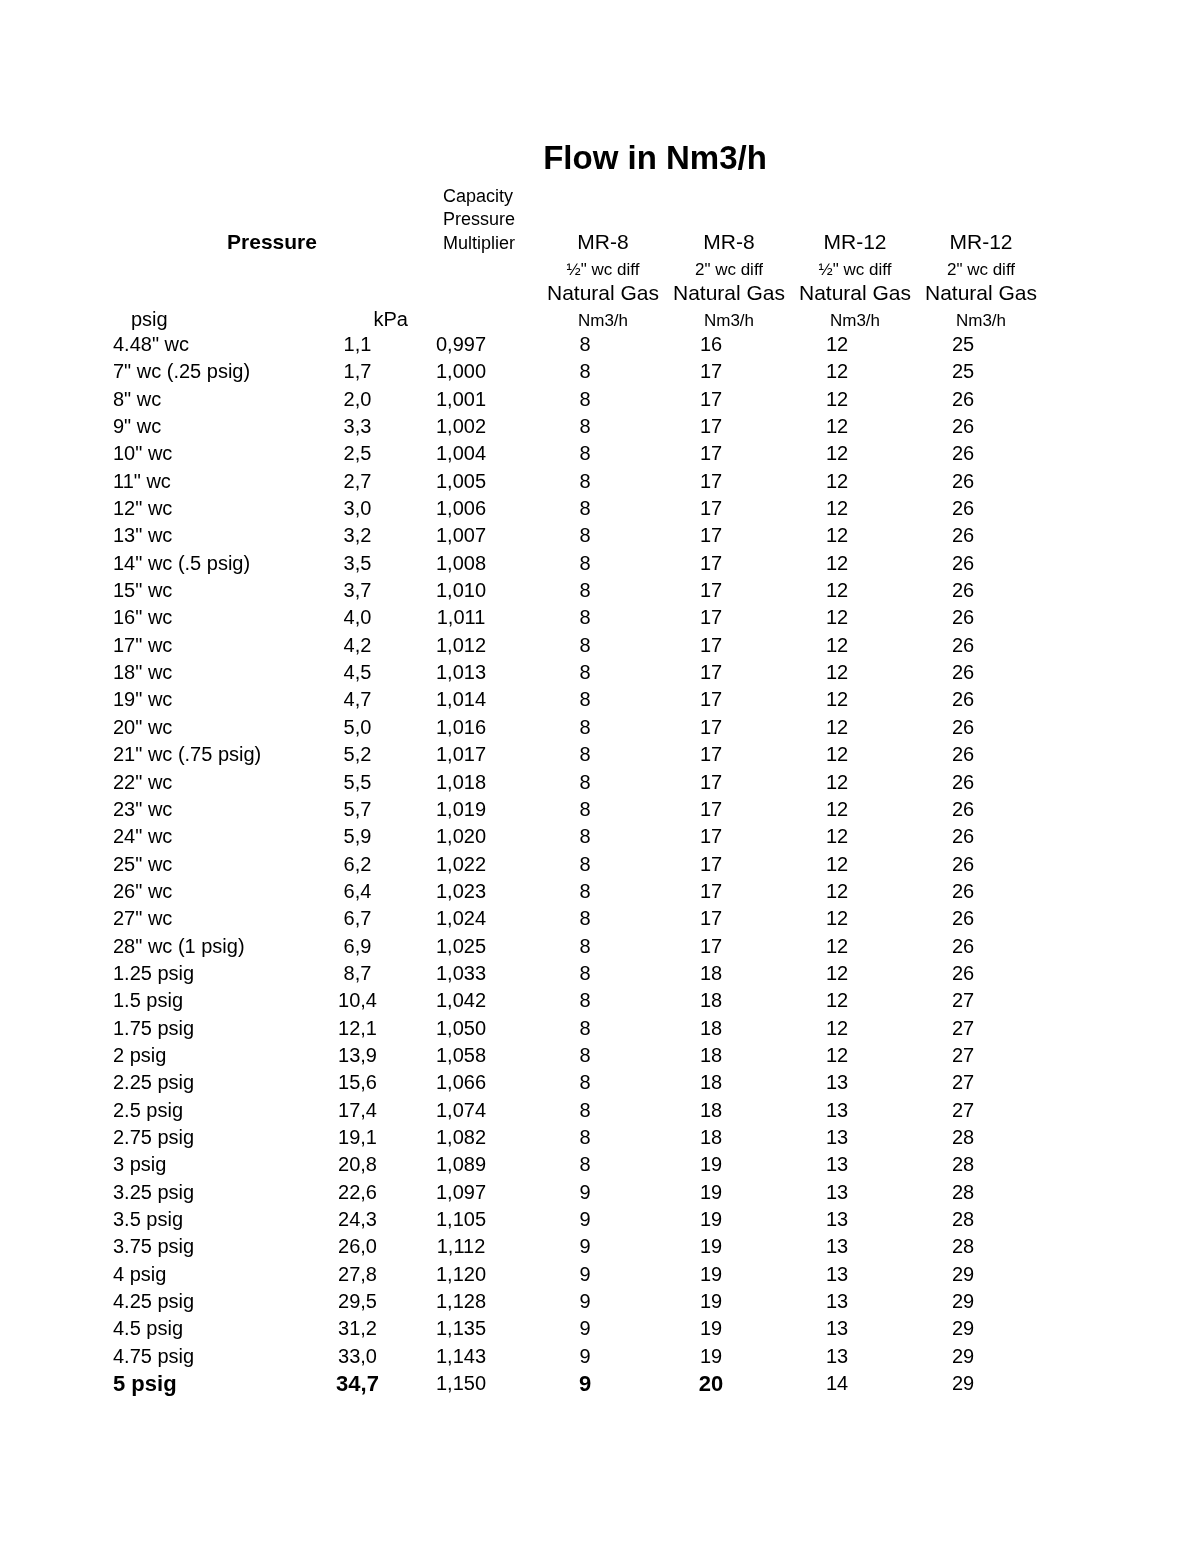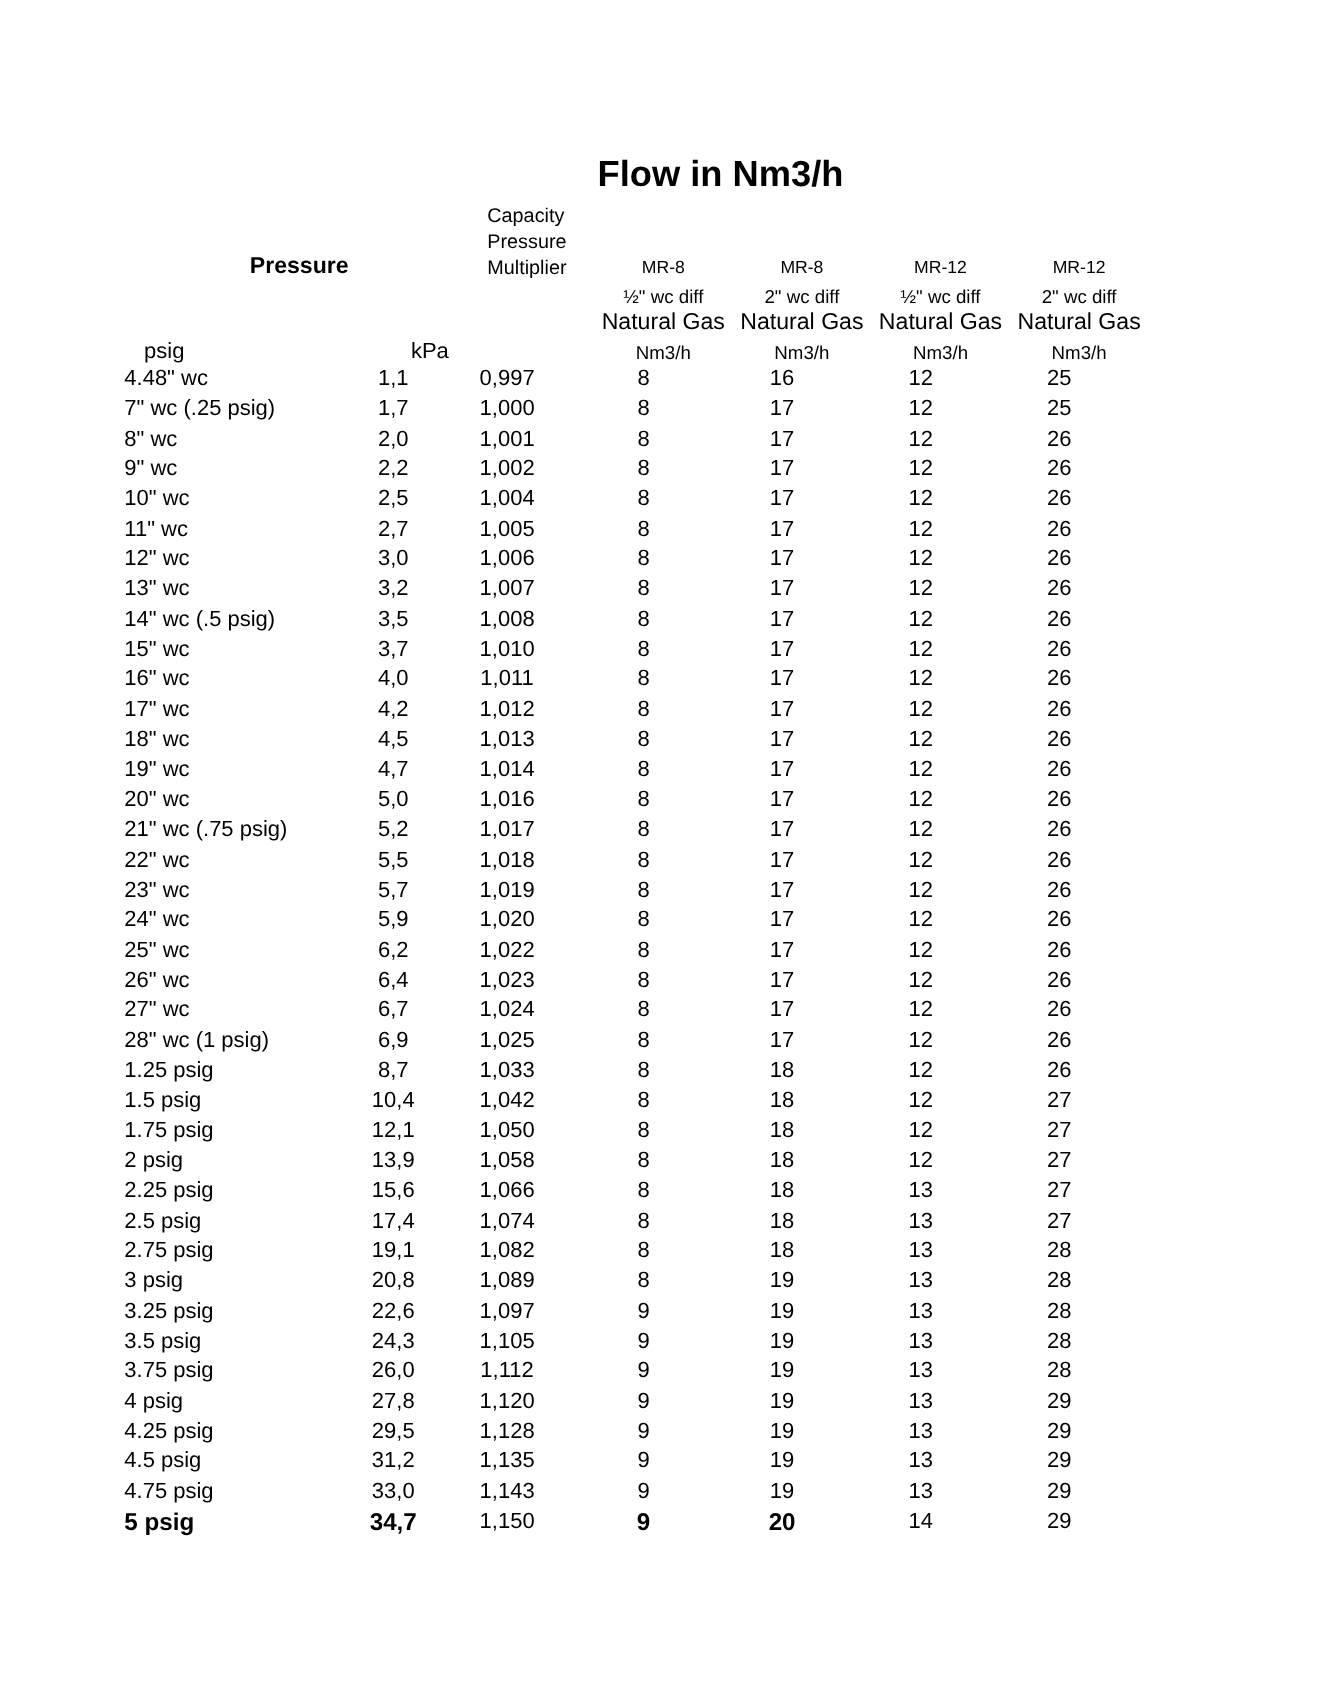--- a/index.html
+++ b/index.html
@@ -39,21 +39,21 @@
   .hc {
     align-self: end;
     white-space: nowrap;
     line-height: 1.05;
   }
   .cap-line        { grid-column: 3; padding-left: 35px; font-size: 18px; text-align: left; }
   .cap-line.r1     { grid-row: 1; }
   .cap-line.r2     { grid-row: 2; }
   .cap-line.r3     { grid-row: 3; }
   .pressure-h      { grid-column: 1; grid-row: 3; text-align: center; padding-left: 65px; font-weight: bold; font-size: 21px; }
-  .model-h         { grid-row: 3; text-align: center; font-size: 16px; }
+  .model-h         { grid-row: 3; text-align: center; font-size: 21px; }
   .diff-h          { grid-row: 4; text-align: center; font-size: 17px; }
   .gas-h           { grid-row: 5; text-align: center; font-size: 21px; margin-top: 26px; }
   .unit-h          { grid-row: 6; text-align: center; font-size: 17px; }
   .col4 { grid-column: 4; } .col5 { grid-column: 5; }
   .col6 { grid-column: 6; } .col7 { grid-column: 7; }
   .psig-h          { grid-column: 1; grid-row: 6; text-align: left;  font-size: 20px; }
   .kpa-h           { grid-column: 2; grid-row: 6; text-align: right;  font-size: 20px; }
   
   .body-grid {
     position: absolute;
@@ -139,21 +139,21 @@
     <div class="c c-kpa">2,0</div>
     <div class="c c-mult">1,001</div>
     <div class="c c-v">8</div>
     <div class="c c-v">17</div>
     <div class="c c-v">12</div>
     <div class="c c-v">26</div>
   </div>
 
   <div class="trow">
     <div class="c c-psig">9" wc</div>
-    <div class="c c-kpa">2,2</div>
+    <div class="c c-kpa">3,3</div>
     <div class="c c-mult">1,002</div>
     <div class="c c-v">8</div>
     <div class="c c-v">17</div>
     <div class="c c-v">12</div>
     <div class="c c-v">26</div>
   </div>
 
   <div class="trow">
     <div class="c c-psig">10" wc</div>
     <div class="c c-kpa">2,5</div>

